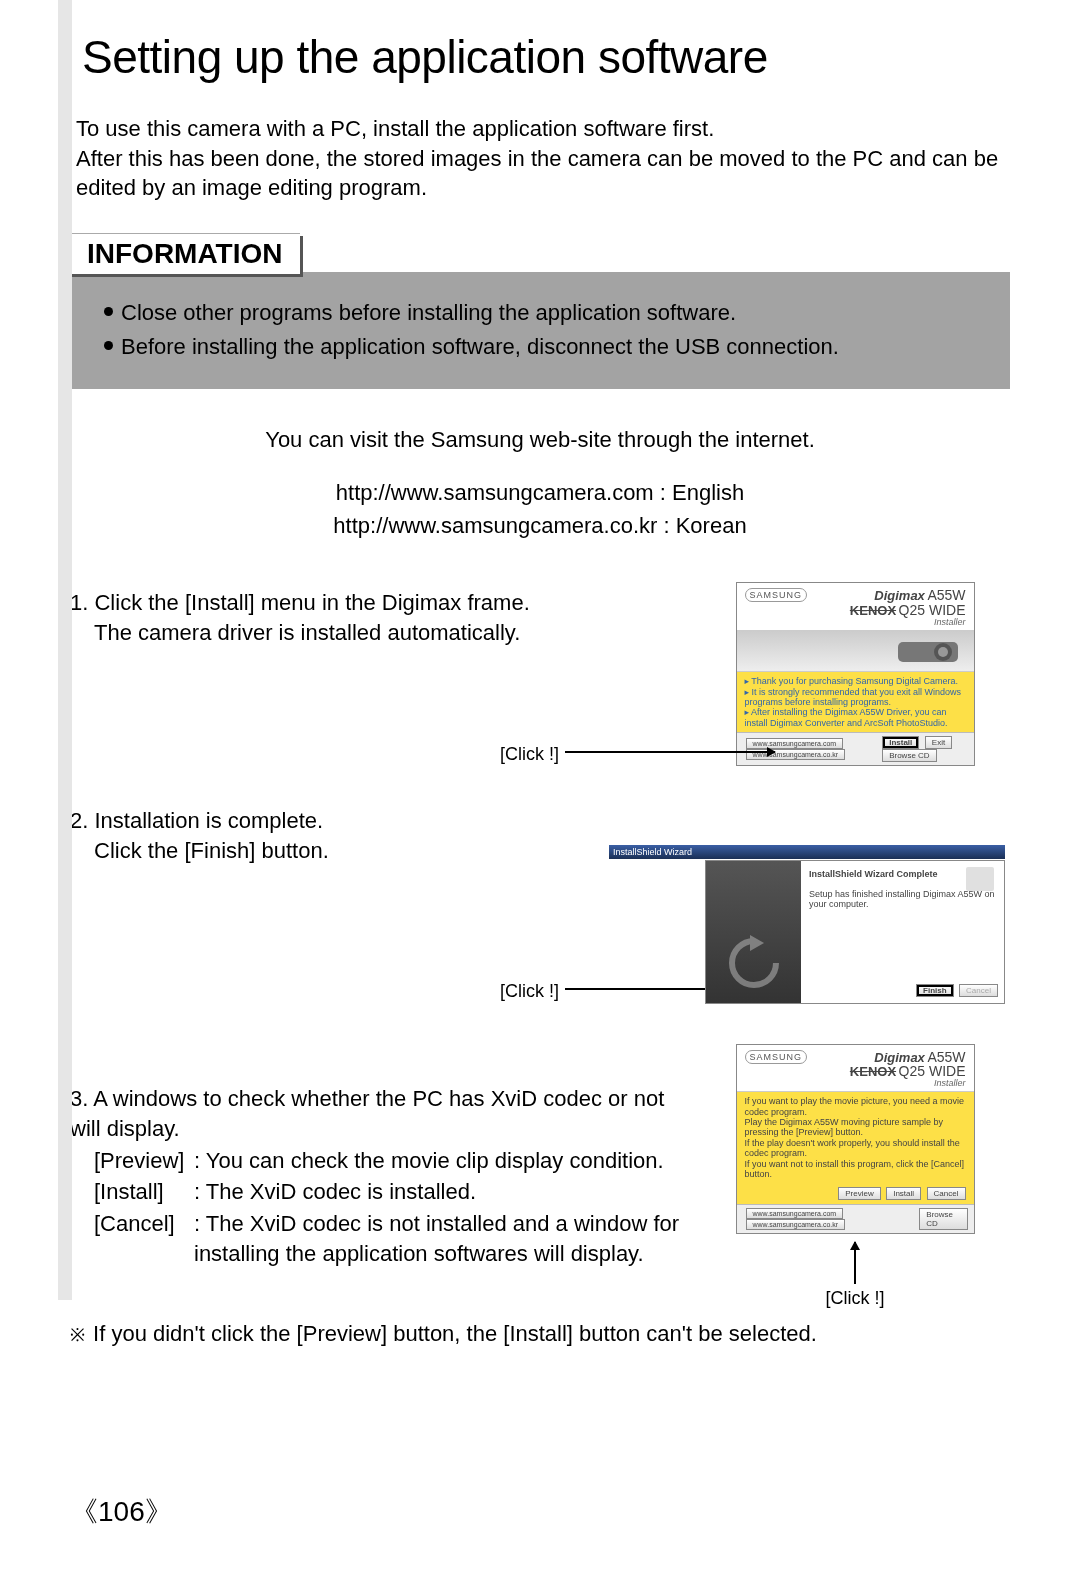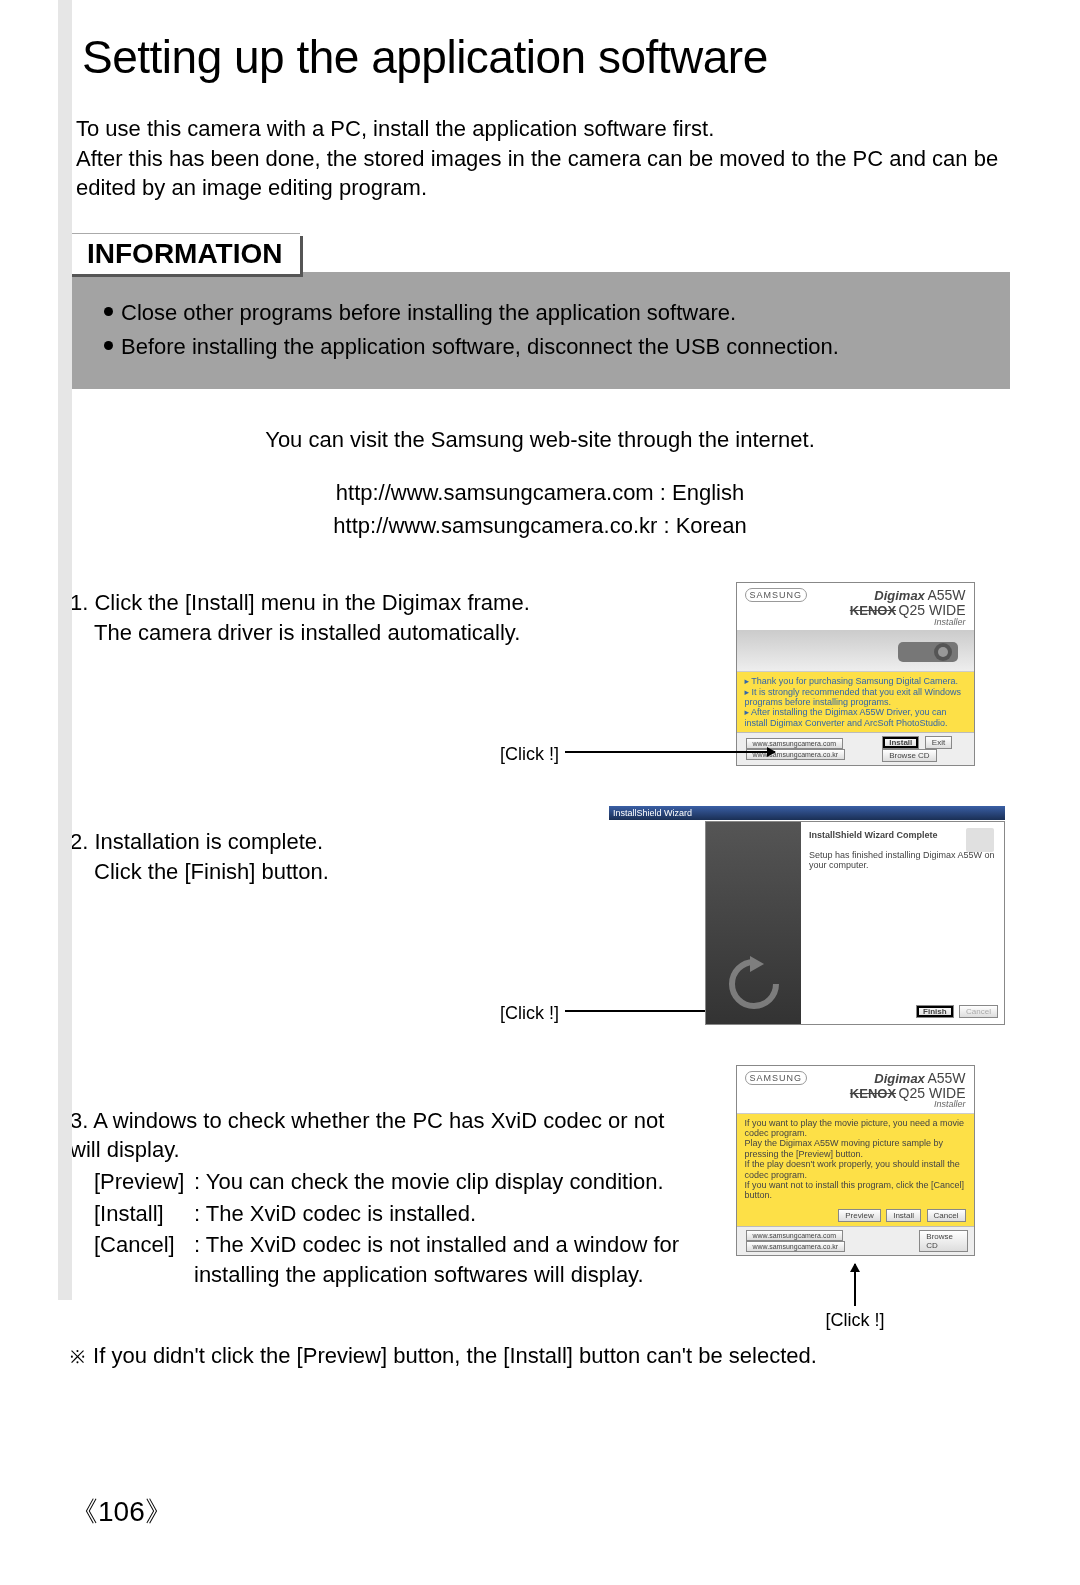--- a/index.html
+++ b/index.html
@@ -149,21 +149,21 @@
     justify-content: space-between;
     align-items: center;
     border-top: 1px solid #bbb;
     padding: 3px 6px;
     background: #eee;
   }
   .bold-btn { font-weight: 700; box-shadow: 0 0 0 2px #000 inset; }
   
   .wiz {
     display:flex;
-    width:300px; height:204px;
+    width:300px; height:144px;
     border:1px solid #888;
     background:#fff;
     box-sizing:border-box;
   }
   .wiz-left {
     width:95px;
     background:linear-gradient(#555,#333);
     display:flex; align-items:flex-end; justify-content:center;
     padding-bottom:10px;
   }

